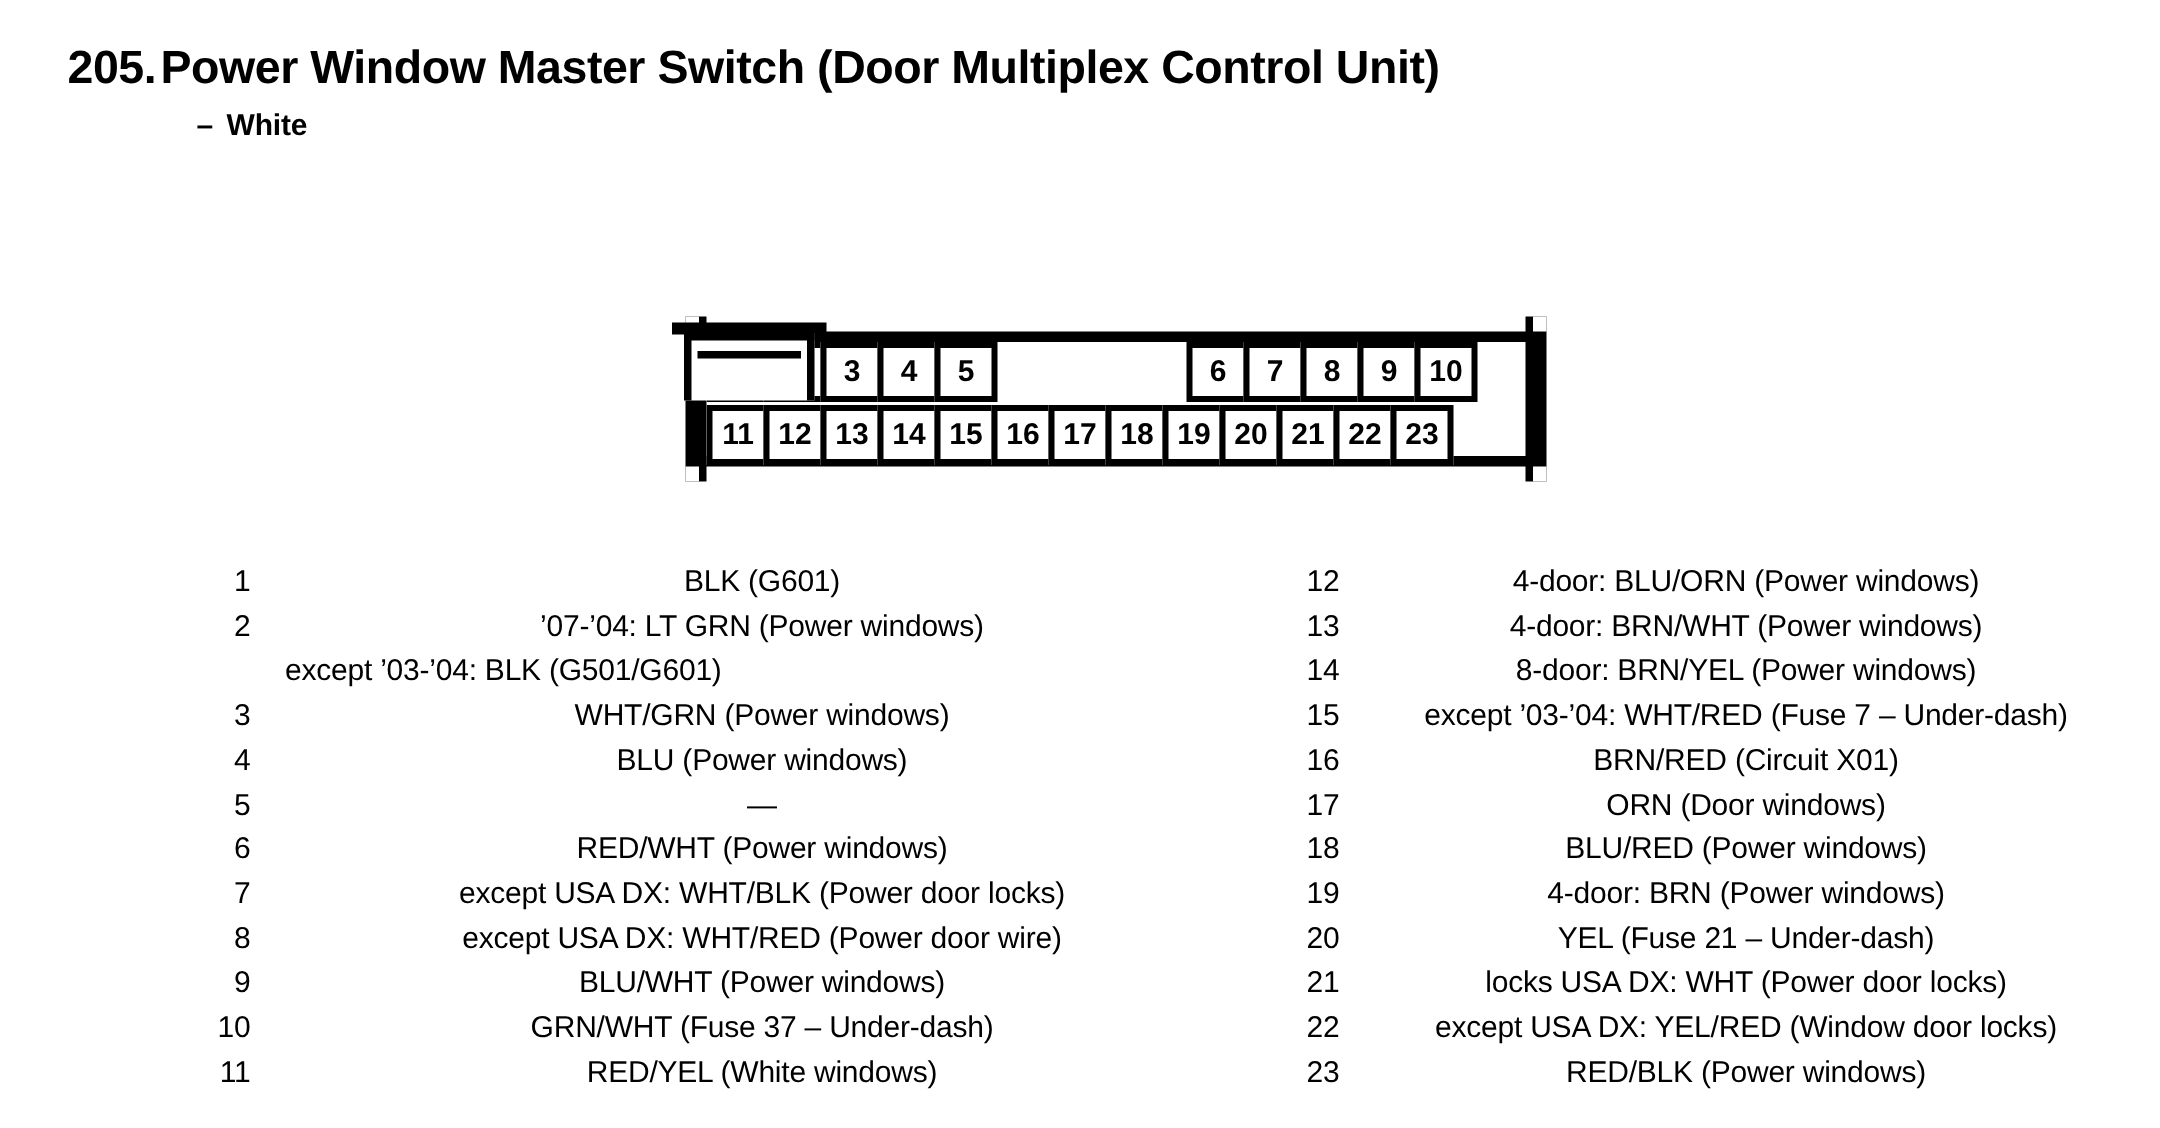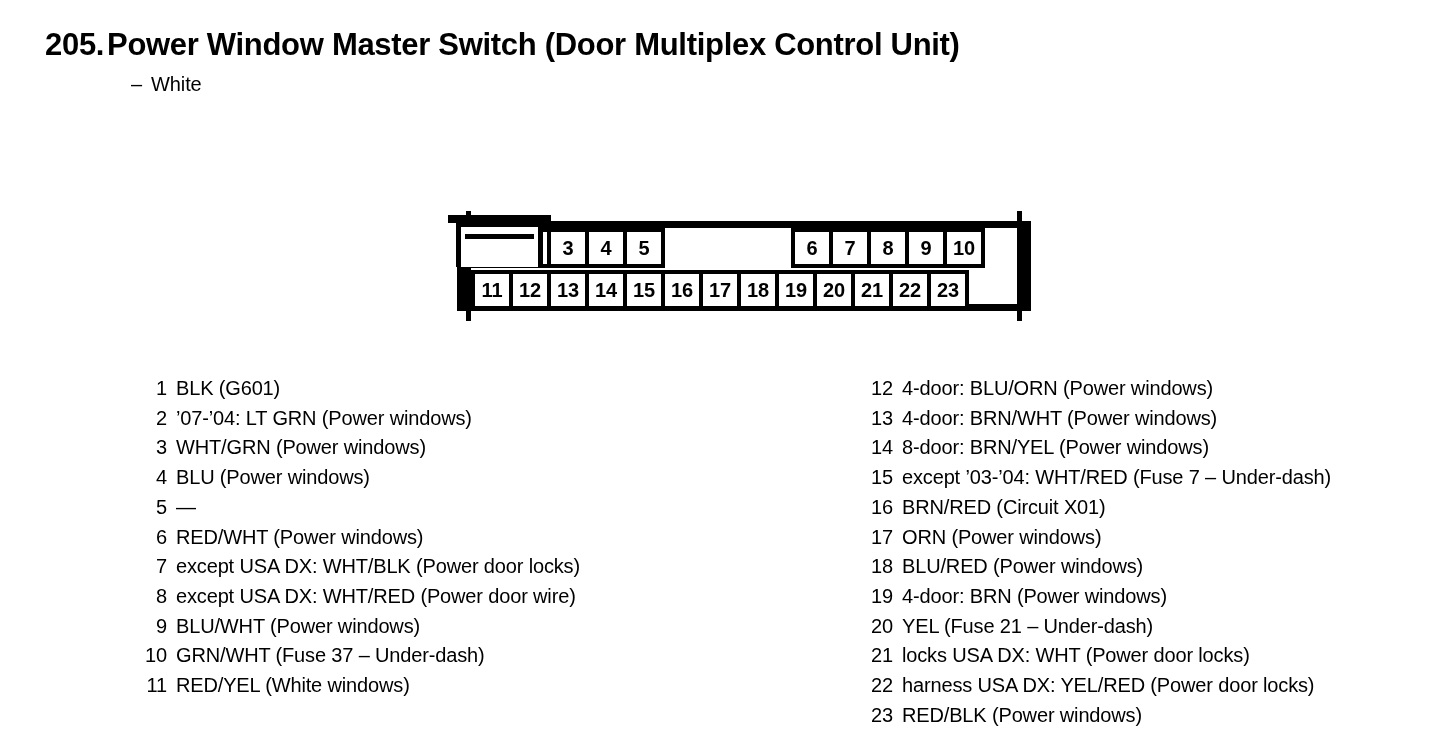--- a/index.html
+++ b/index.html
@@ -37,20 +37,21 @@
     display: inline-block;
     min-width: 62px;
   }
 
   
   .subtitle-list {
     position: absolute;
     left: 131px;
     top: 70px;
     width: 800px;
+    font-weight: bold;
   }
   .subtitle-row {
     font-size: 20px;
     line-height: 29.5px;
     white-space: nowrap;
     letter-spacing: -0.1px;
   }
   .subtitle-dash {
     display: inline-block;
     width: 20px;
@@ -204,20 +205,21 @@
     letter-spacing: -0.15px;
   }
   .pin-num {
     min-width: 27px;
     text-align: right;
     flex: 0 0 auto;
   }
   .pin-desc {
     padding-left: 9px;
     flex: 1 1 auto;
+    text-align: center;
   }
   .pin-cont {
     font-size: 20px;
     line-height: 29.7px;
     white-space: nowrap;
     padding-left: 50px;
     letter-spacing: -0.15px;
   }
 </style>
 </head>
@@ -292,20 +294,21 @@
 
   <div class="pin-col pin-col-left">
     <div class="pin-item">
       <span class="pin-num">1</span>
       <span class="pin-desc">BLK (G601)</span>
     </div>
     <div class="pin-item">
       <span class="pin-num">2</span>
       <span class="pin-desc">’07-’04: LT GRN (Power windows)</span>
     </div>
+    <div class="pin-cont">except ’03-’04: BLK (G501/G601)</div>
     <div class="pin-item">
       <span class="pin-num">3</span>
       <span class="pin-desc">WHT/GRN (Power windows)</span>
     </div>
     <div class="pin-item">
       <span class="pin-num">4</span>
       <span class="pin-desc">BLU (Power windows)</span>
     </div>
     <div class="pin-item">
       <span class="pin-num">5</span>
@@ -353,41 +356,41 @@
     <div class="pin-item">
       <span class="pin-num">15</span>
       <span class="pin-desc">except ’03-’04: WHT/RED (Fuse 7 – Under-dash)</span>
     </div>
     <div class="pin-item">
       <span class="pin-num">16</span>
       <span class="pin-desc">BRN/RED (Circuit X01)</span>
     </div>
     <div class="pin-item">
       <span class="pin-num">17</span>
-      <span class="pin-desc">ORN (Power windows)</span>
+      <span class="pin-desc">ORN (Door windows)</span>
     </div>
     <div class="pin-item">
       <span class="pin-num">18</span>
       <span class="pin-desc">BLU/RED (Power windows)</span>
     </div>
     <div class="pin-item">
       <span class="pin-num">19</span>
       <span class="pin-desc">4-door: BRN (Power windows)</span>
     </div>
     <div class="pin-item">
       <span class="pin-num">20</span>
       <span class="pin-desc">YEL (Fuse 21 – Under-dash)</span>
     </div>
     <div class="pin-item">
       <span class="pin-num">21</span>
       <span class="pin-desc">locks USA DX: WHT (Power door locks)</span>
     </div>
     <div class="pin-item">
       <span class="pin-num">22</span>
-      <span class="pin-desc">harness USA DX: YEL/RED (Power door locks)</span>
+      <span class="pin-desc">except USA DX: YEL/RED (Window door locks)</span>
     </div>
     <div class="pin-item">
       <span class="pin-num">23</span>
       <span class="pin-desc">RED/BLK (Power windows)</span>
     </div>
   </div>
 
 </div>
 
 </body></html>

